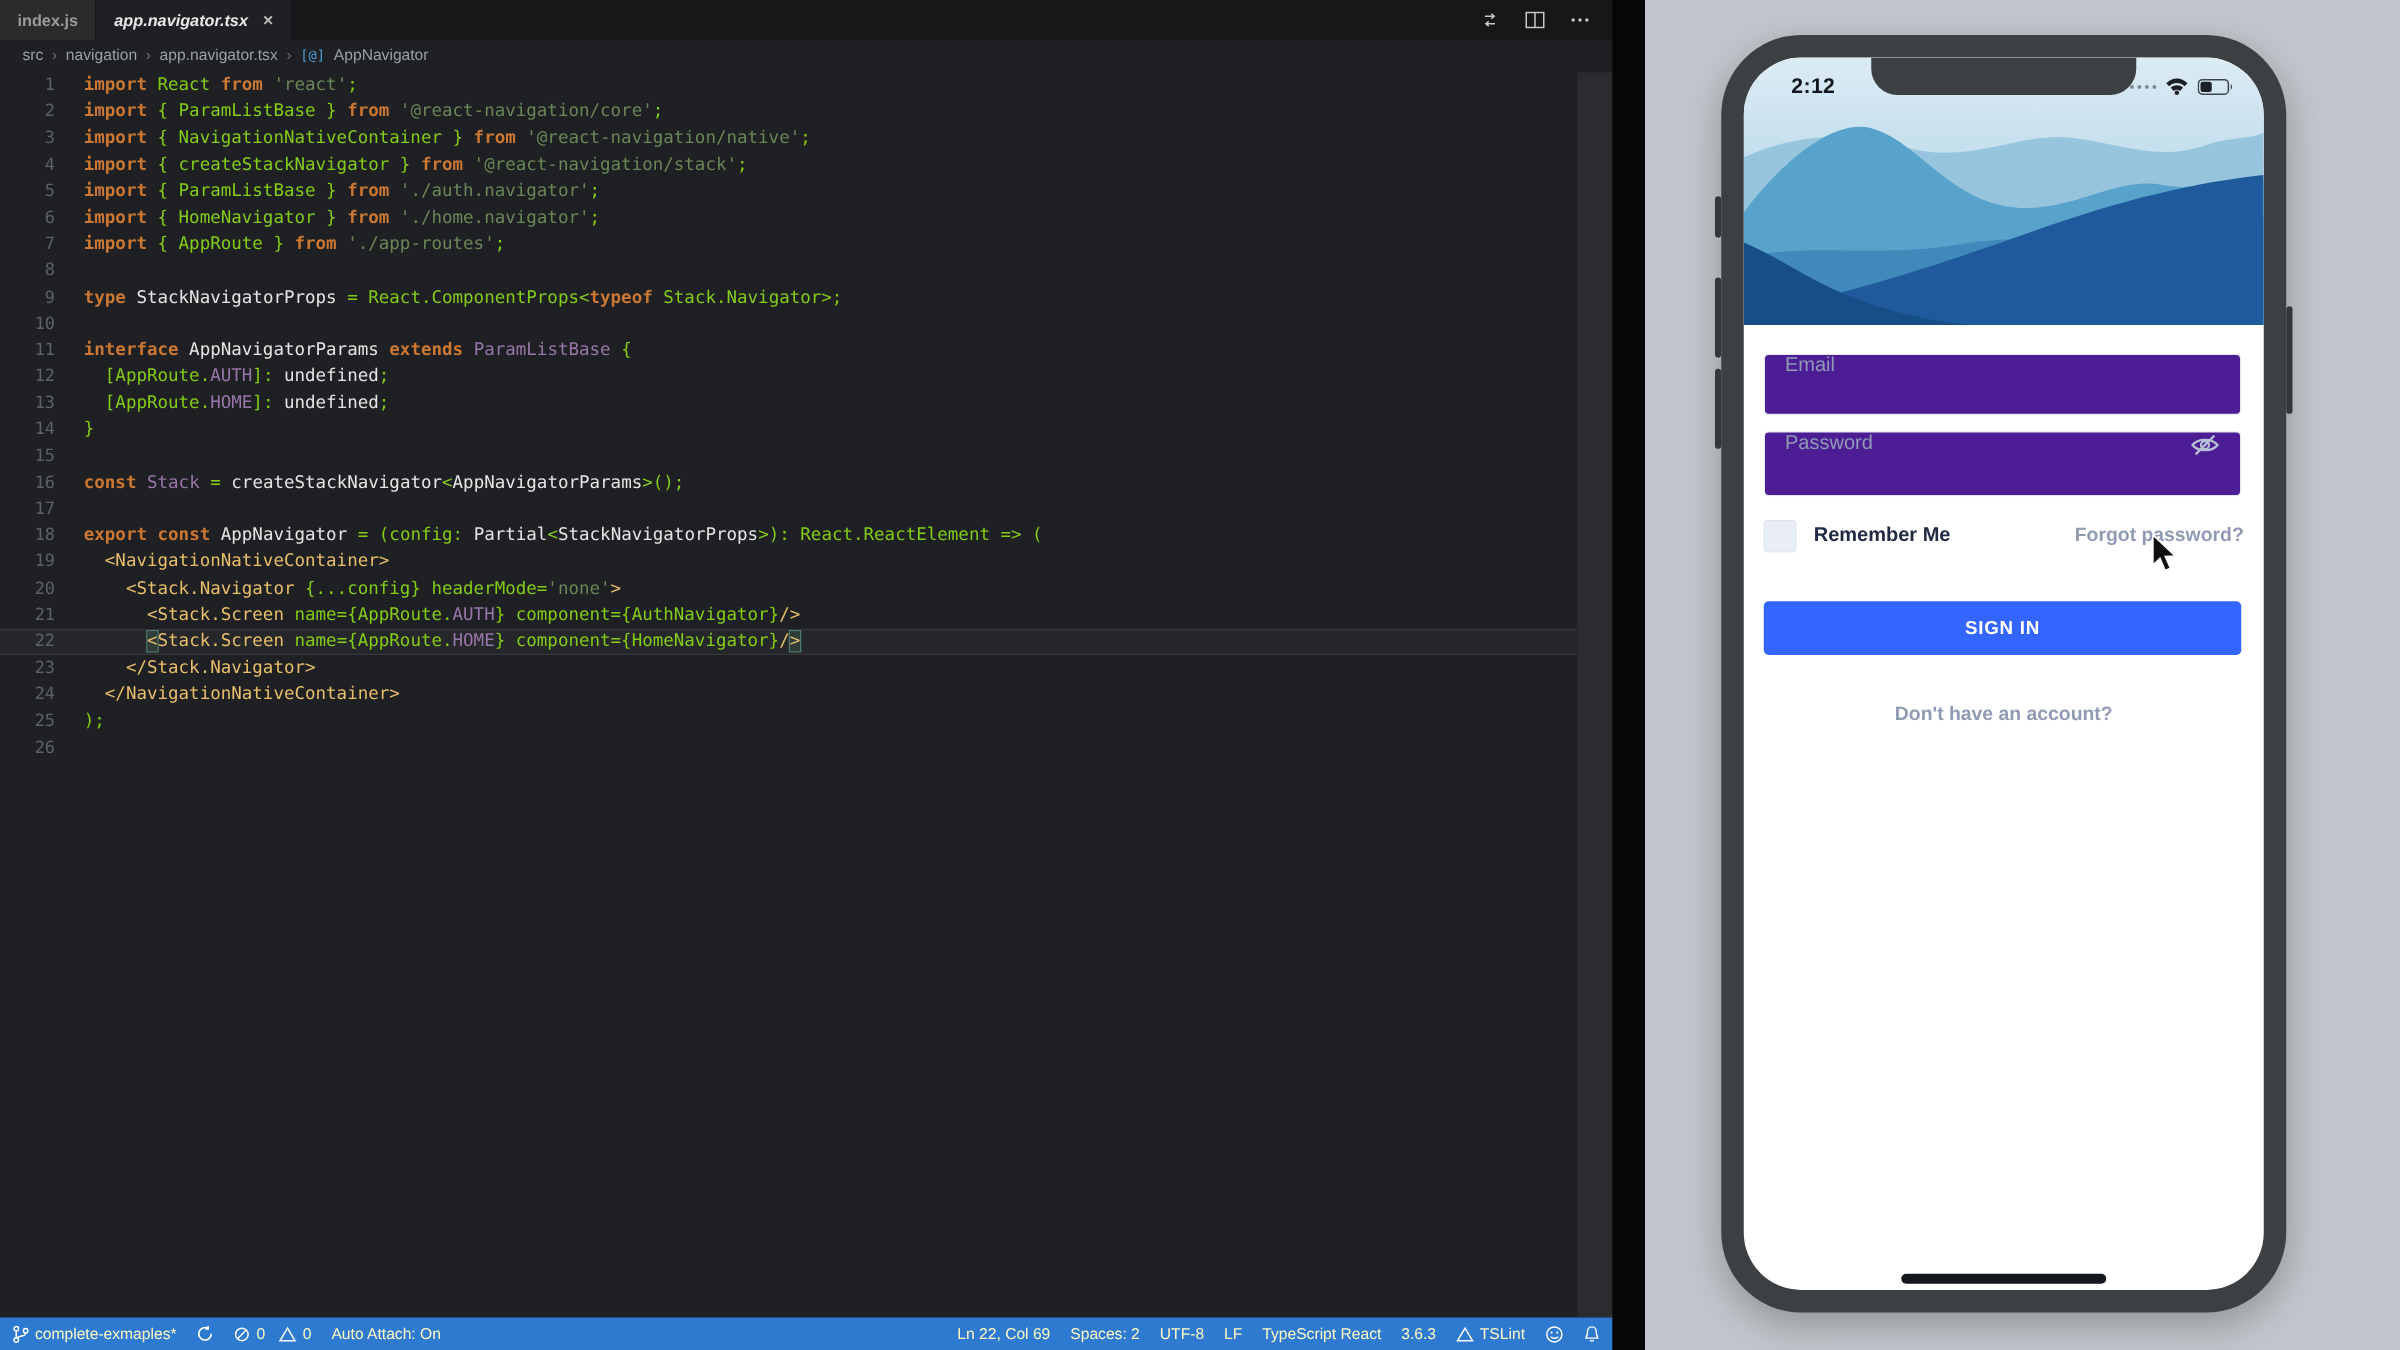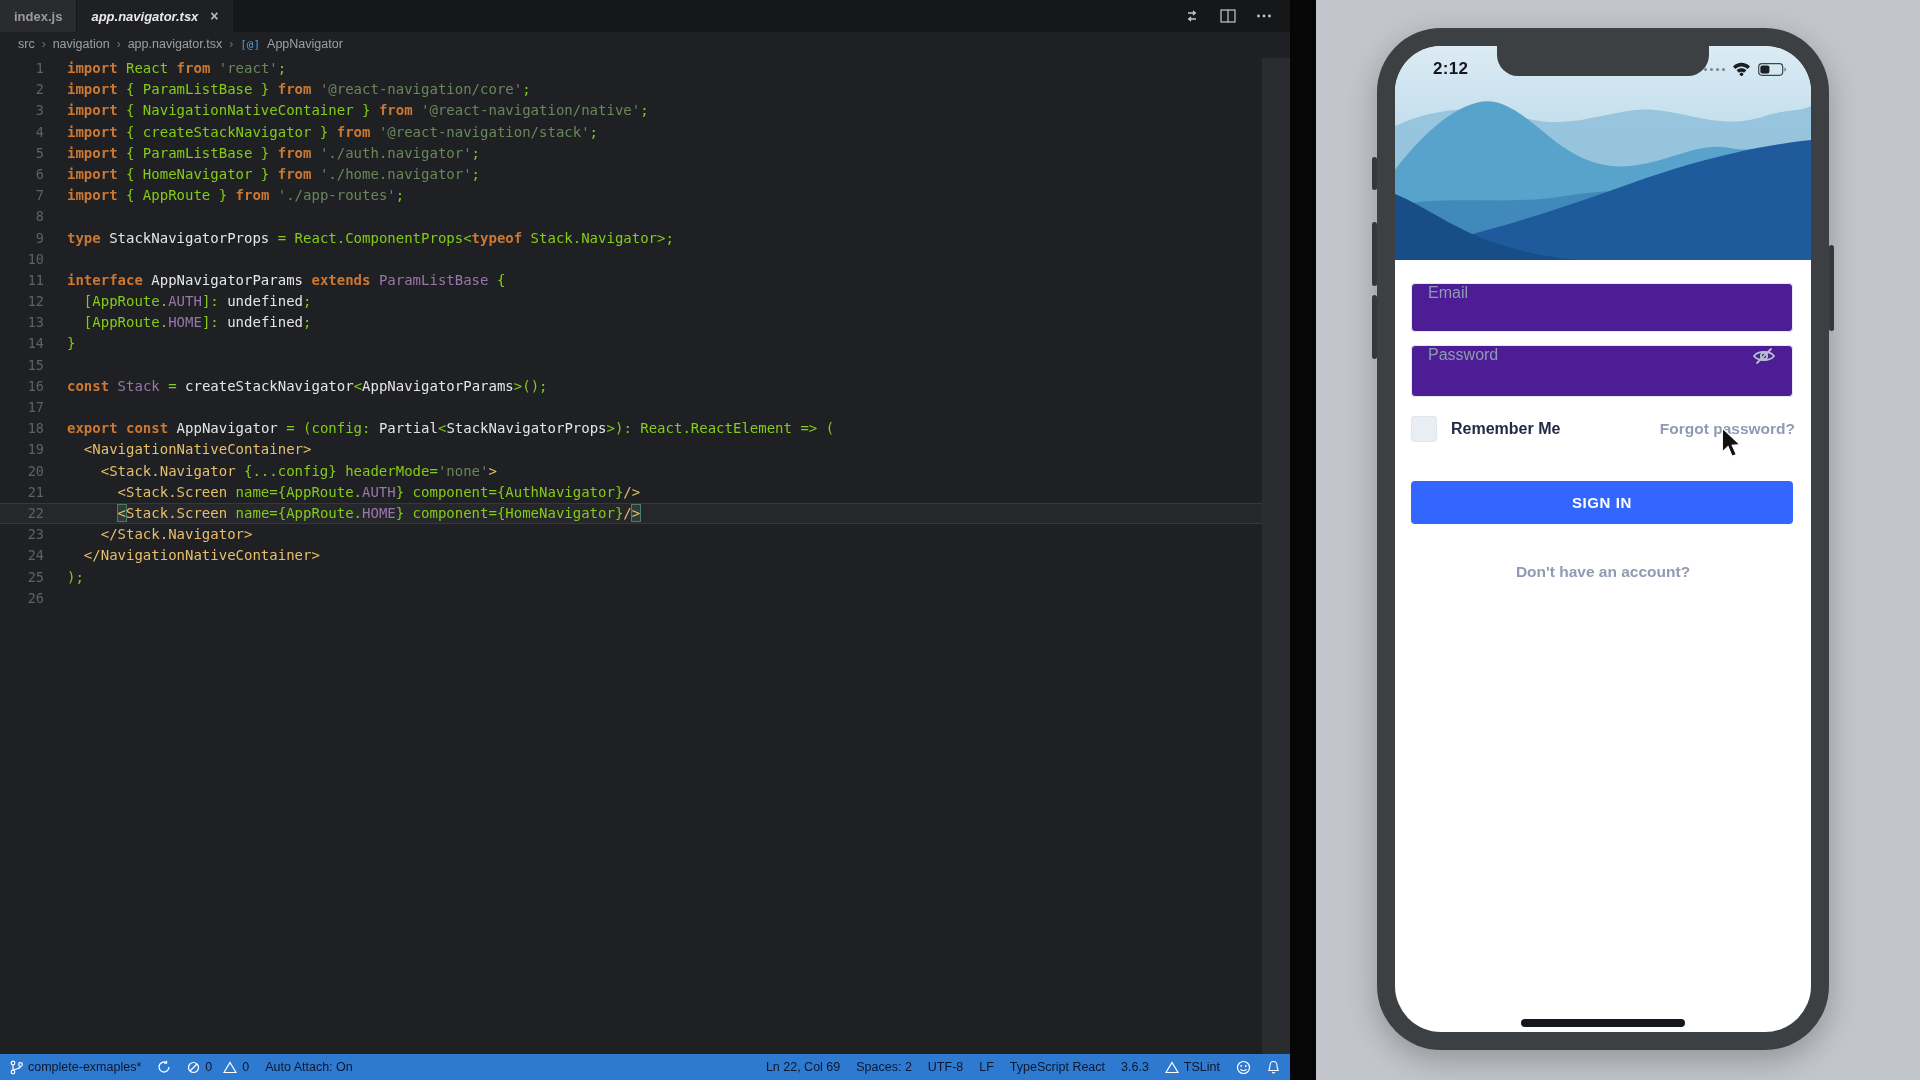--- a/index.html
+++ b/index.html
@@ -27,21 +27,21 @@
   .tk-k{color:#CC7832;font-weight:bold;}
   .tk-d{color:#84cc16;}
   .tk-s{color:#6A8759;}
   .tk-y{color:#e5e5e5;}
   .tk-p{color:#9876AA;}
   .tk-g{color:#E8BF6A;}
   .tk-m{color:#E8BF6A;outline:1px solid #4e7a68;background:rgba(70,120,100,.28);}
 
   .minimap{position:absolute;top:58px;right:0;bottom:26px;width:28px;background:#2b2c2f;}
 
-  .statusbar{position:absolute;left:0;bottom:0;width:1290px;height:26px;background:#2e7ad1;color:#0f172a;
+  .statusbar{position:absolute;left:0;bottom:0;width:1290px;height:26px;background:#2e7ad1;color:#fef9c3;
     display:flex;align-items:flex-end;justify-content:space-between;font-size:12.5px;padding:0 10px;box-sizing:border-box;}
   .sb-group{display:flex;align-items:center;gap:16px;height:100%;}
   .sb-item{display:flex;align-items:center;gap:5px;height:100%;cursor:default;}
   .sb-item svg{display:block;}
 
   .black-band{position:absolute;left:1290px;top:0;width:26px;height:1080px;background:#060606;}
   .desk{position:absolute;left:1316px;top:0;width:604px;height:1080px;background:#c2c5cb;}
 
   
   .phone{position:absolute;left:1377px;top:28px;width:452px;height:1022px;background:#3d4043;border-radius:64px;

